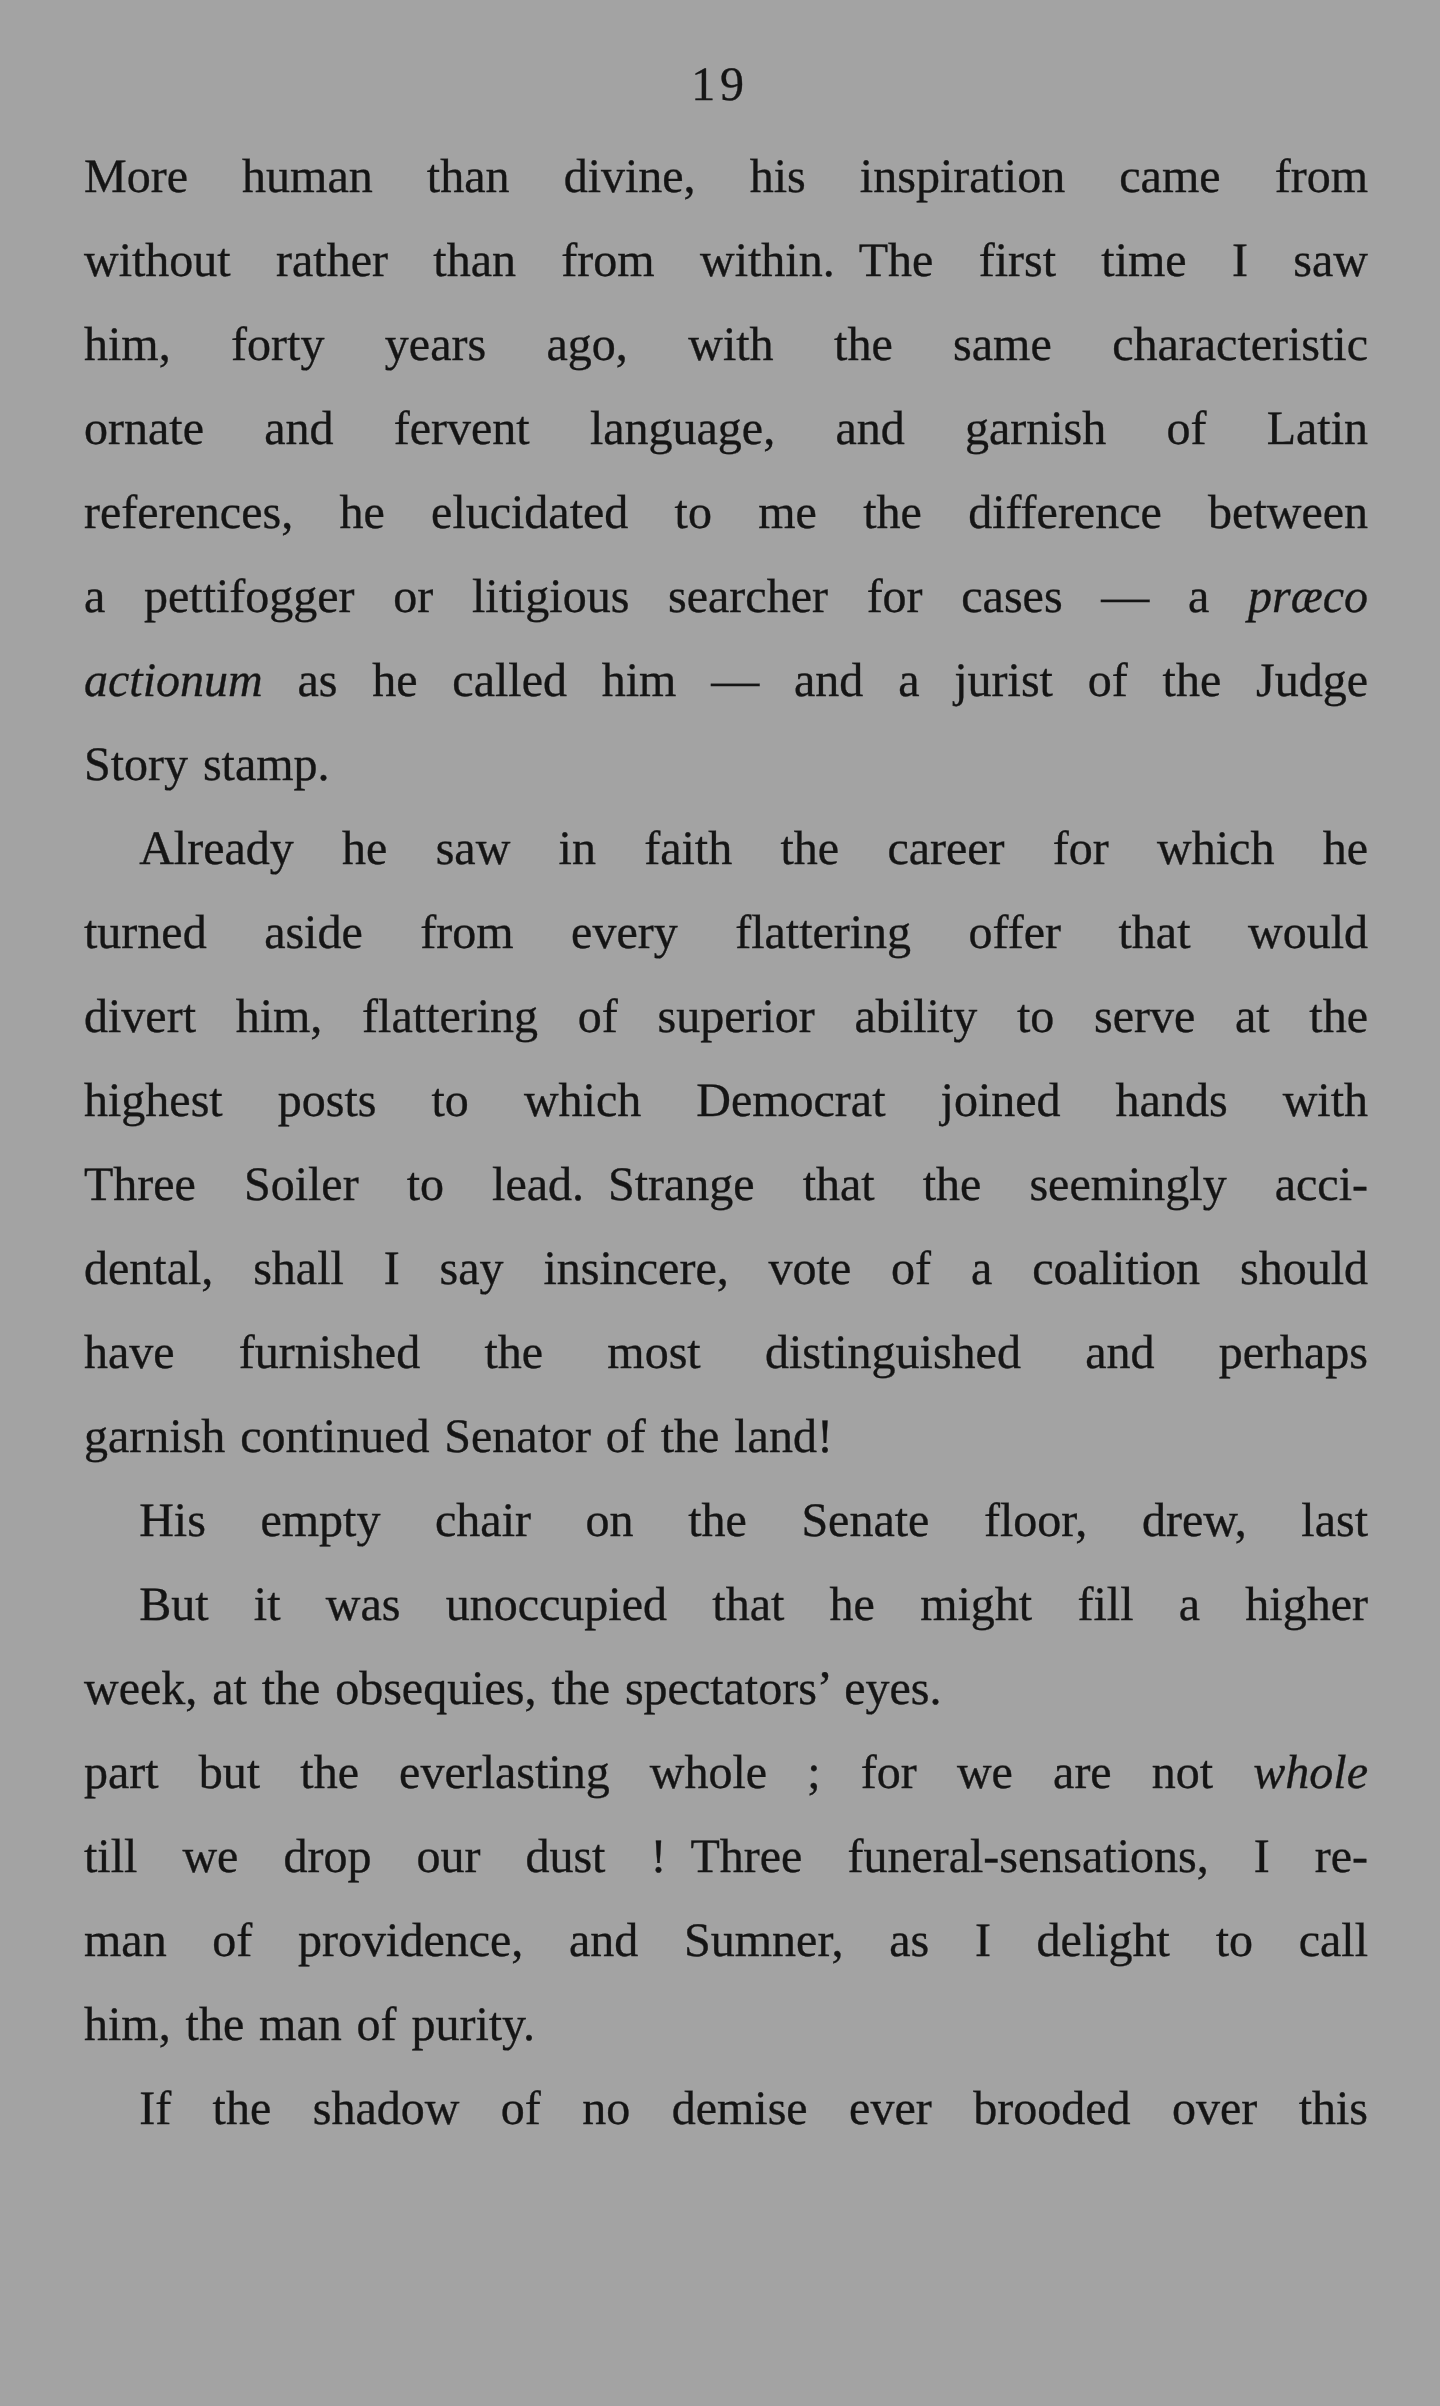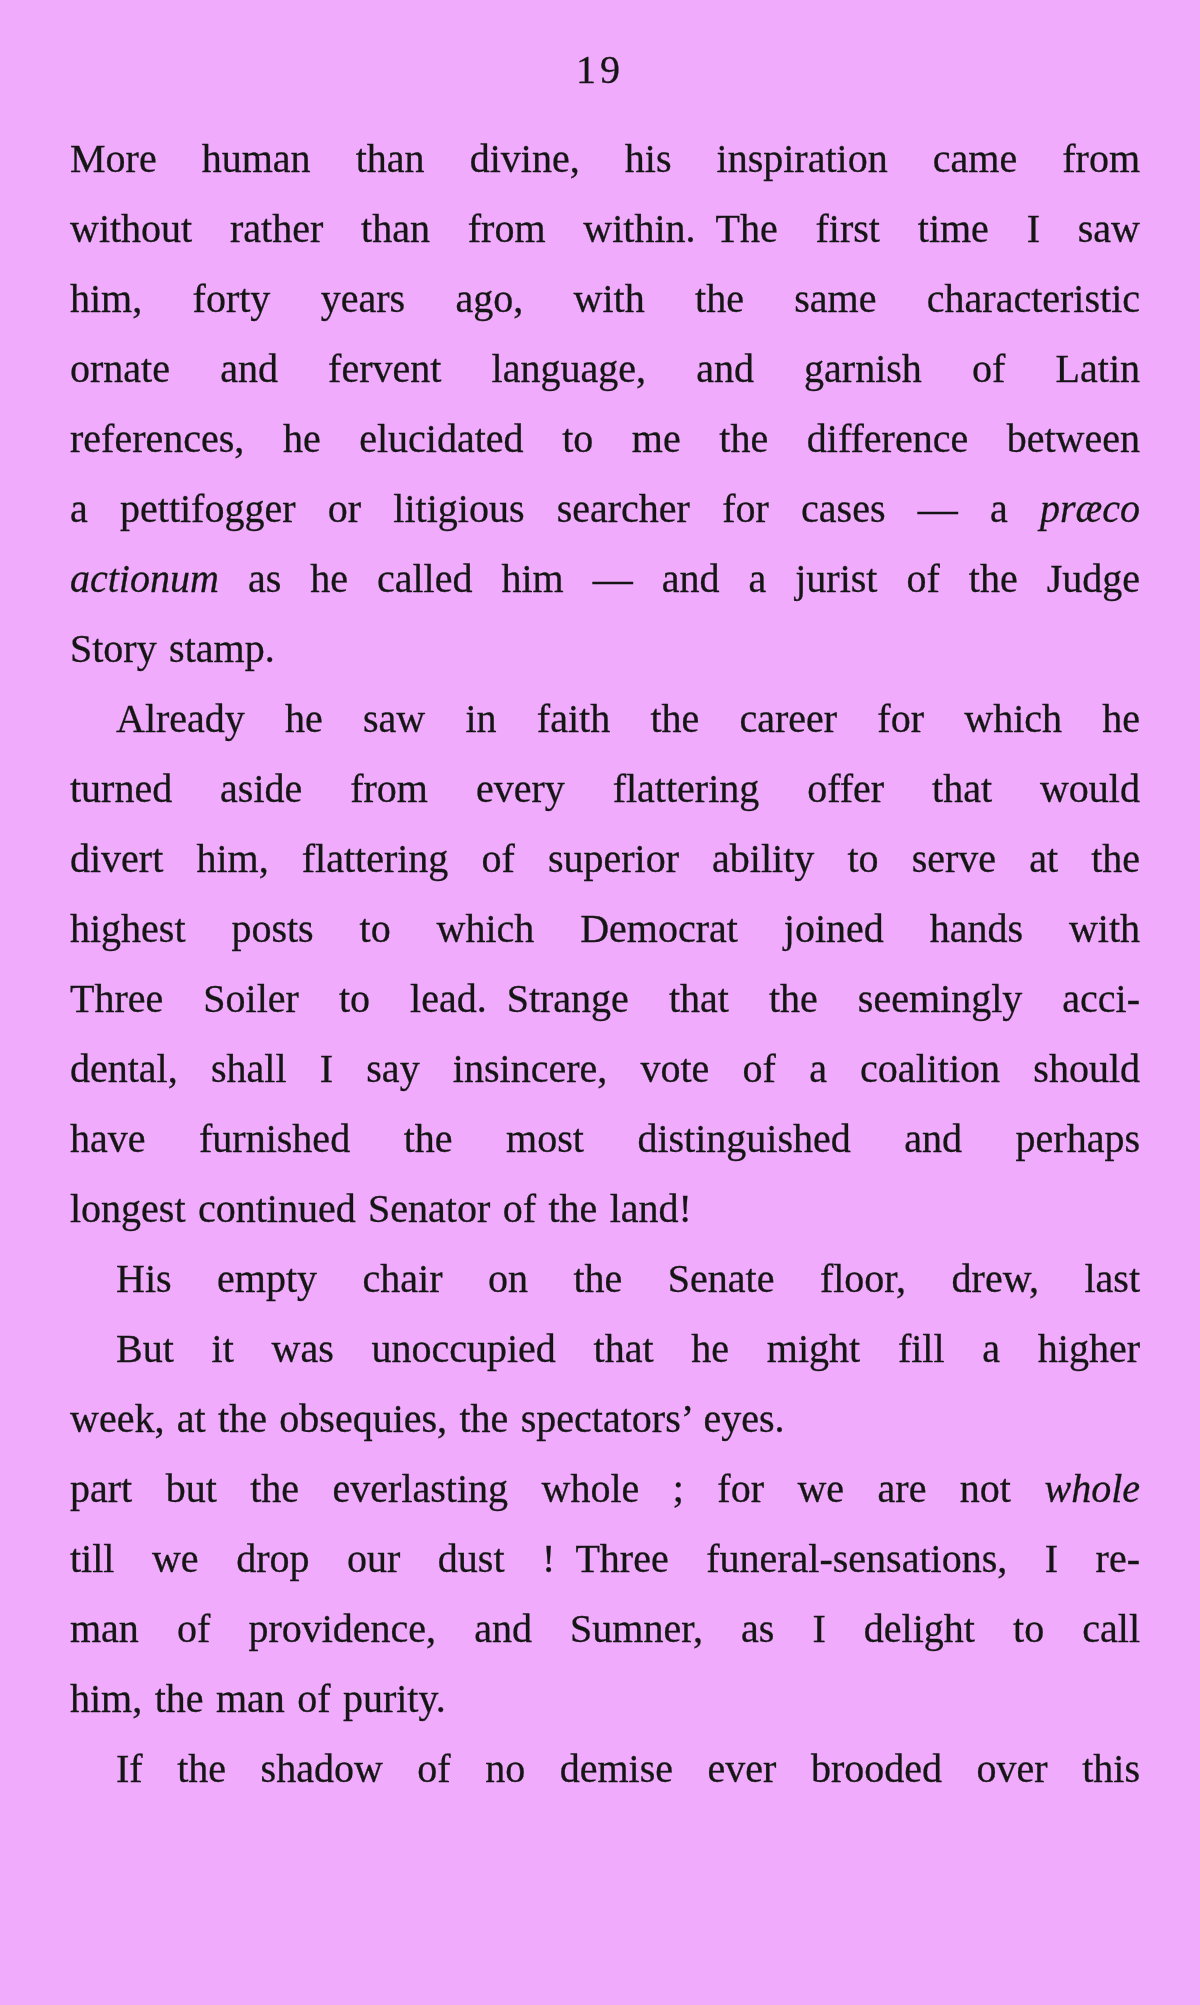--- a/index.html
+++ b/index.html
@@ -26,21 +26,21 @@
     left: 0;
     width: 1200px;
     text-align: center;
     font-size: 40px;
     letter-spacing: 4px;
     font-variant-numeric: oldstyle-nums;
     -webkit-text-stroke: 0.3px #1a1a1a;
   }
   .text-block {
     position: absolute;
-    top: 124px;
+    top: 112px;
     left: 70px;
     width: 1070px;
   }
   .line {
     height: 70px;
     line-height: 70px;
     font-size: 40px;
     text-align: justify;
     text-align-last: justify;
     word-spacing: 0.06em;
@@ -53,39 +53,39 @@
     text-align: center;
     text-align-last: left;
   }
   .seg.it {
     font-style: italic;
   }
 </style>
 </head>
 <body style="background: rgb(253, 254, 253); color: rgb(21, 21, 21);">
 
-<div class="page" style="background: #f0abfc;">
+<div class="page" style="background: #a3a3a3;">
   <div class="page-number">19</div>
   <div class="text-block" id="text-block">
       <div class="line"><span class="seg">More human than divine, his inspiration came from</span></div>
       <div class="line"><span class="seg">without rather than from within. The first time I saw</span></div>
       <div class="line"><span class="seg">him, forty years ago, with the same characteristic</span></div>
       <div class="line"><span class="seg">ornate and fervent language, and garnish of Latin</span></div>
       <div class="line"><span class="seg">references, he elucidated to me the difference between</span></div>
       <div class="line"><span class="seg">a pettifogger or litigious searcher for cases — a </span><span class="seg it">præco</span></div>
       <div class="line"><span class="seg it">actionum</span><span class="seg"> as he called him — and a jurist of the Judge</span></div>
       <div class="line end"><span class="seg">Story stamp.</span></div>
       <div class="line indent"><span class="seg">Already he saw in faith the career for which he</span></div>
       <div class="line"><span class="seg">turned aside from every flattering offer that would</span></div>
       <div class="line"><span class="seg">divert him, flattering of superior ability to serve at the</span></div>
       <div class="line"><span class="seg">highest posts to which Democrat joined hands with</span></div>
       <div class="line"><span class="seg">Three Soiler to lead. Strange that the seemingly acci-</span></div>
       <div class="line"><span class="seg">dental, shall I say insincere, vote of a coalition should</span></div>
       <div class="line"><span class="seg">have furnished the most distinguished and perhaps</span></div>
-      <div class="line end"><span class="seg">longest continued Senator of the land!</span></div>
+      <div class="line end"><span class="seg">garnish continued Senator of the land!</span></div>
       <div class="line indent"><span class="seg">His empty chair on the Senate floor, drew, last</span></div>
       <div class="line indent"><span class="seg">But it was unoccupied that he might fill a higher</span></div>
       <div class="line end"><span class="seg">week, at the obsequies, the spectators’ eyes.</span></div>
       <div class="line"><span class="seg">part but the everlasting whole ; for we are not </span><span class="seg it">whole</span></div>
       <div class="line"><span class="seg">till we drop our dust ! Three funeral-sensations, I re-</span></div>
       <div class="line"><span class="seg">man of providence, and Sumner, as I delight to call</span></div>
       <div class="line end"><span class="seg">him, the man of purity.</span></div>
       <div class="line indent"><span class="seg">If the shadow of no demise ever brooded over this</span></div>
     </div>
 </div>

